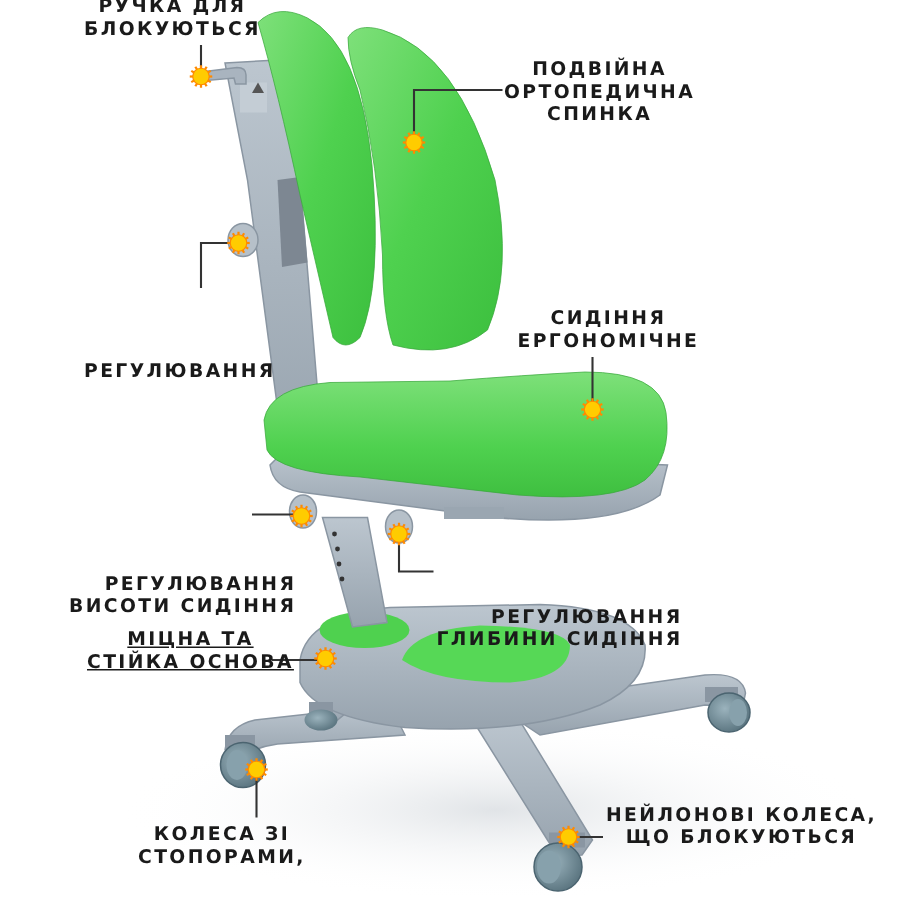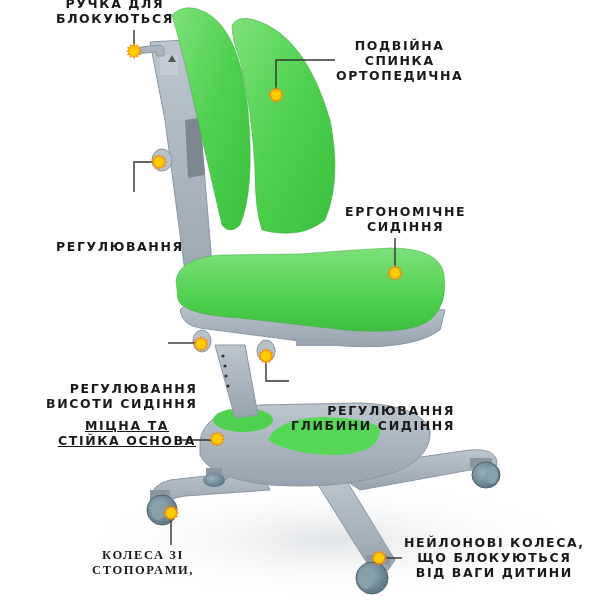--- a/index.html
+++ b/index.html
@@ -259,50 +259,49 @@
     </g>
 </svg>
 
 <div class="label c" style="left:56px; top:-4px;">
   <span class="line">РУЧКА ДЛЯ</span>
   <span class="line">БЛОКУЮТЬСЯ</span>
 </div>
 
 <div class="label c" style="left:336px; top:38px;">
   <span class="line">ПОДВІЙНА</span>
+  <span class="line">ОРТОПЕДИЧНА</span>
   <span class="line">СПИНКА</span>
-  <span class="line">ОРТОПЕДИЧНА</span>
 </div>
 
 <div class="label r" style="left:56px; top:194px;">
   <span class="line">РЕГУЛЮВАННЯ</span>
 </div>
 
 <div class="label c" style="left:345px; top:204px;">
+  <span class="line">СИДІННЯ</span>
   <span class="line">ЕРГОНОМІЧНЕ</span>
-  <span class="line">СИДІННЯ</span>
 </div>
 
 <div class="label r" style="left:46px; top:336px;">
   <span class="line">РЕГУЛЮВАННЯ</span>
   <span class="line">ВИСОТИ СИДІННЯ</span>
 </div>
 
 <div class="label r" style="left:291px; top:358px;">
   <span class="line">РЕГУЛЮВАННЯ</span>
   <span class="line">ГЛИБИНИ СИДІННЯ</span>
 </div>
 
 <div class="label c" style="left:58px; top:418px;text-decoration:underline;">
   <span class="line">МІЦНА ТА</span>
   <span class="line">СТІЙКА ОСНОВА</span>
 </div>
 
-<div class="label c" style="left:92px; top:548px;font-family:Liberation Serif, serif;">
+<div class="label c" style="left:92px; top:548px;">
   <span class="line">КОЛЕСА ЗІ</span>
   <span class="line">СТОПОРАМИ,</span>
 </div>
 
 <div class="label c" style="left:404px; top:535px;">
   <span class="line">НЕЙЛОНОВІ КОЛЕСА,</span>
   <span class="line">ЩО БЛОКУЮТЬСЯ</span>
-  <span class="line">ВІД ВАГИ ДИТИНИ</span>
 </div>
 
 </body></html>

